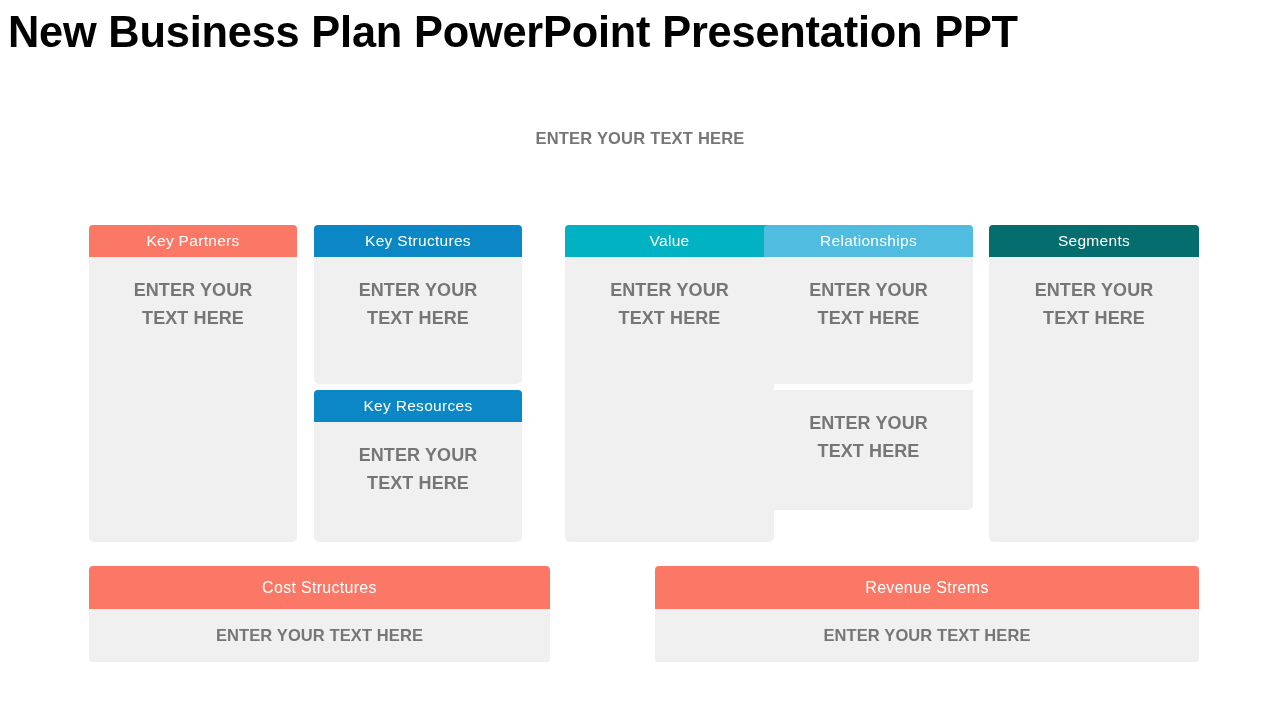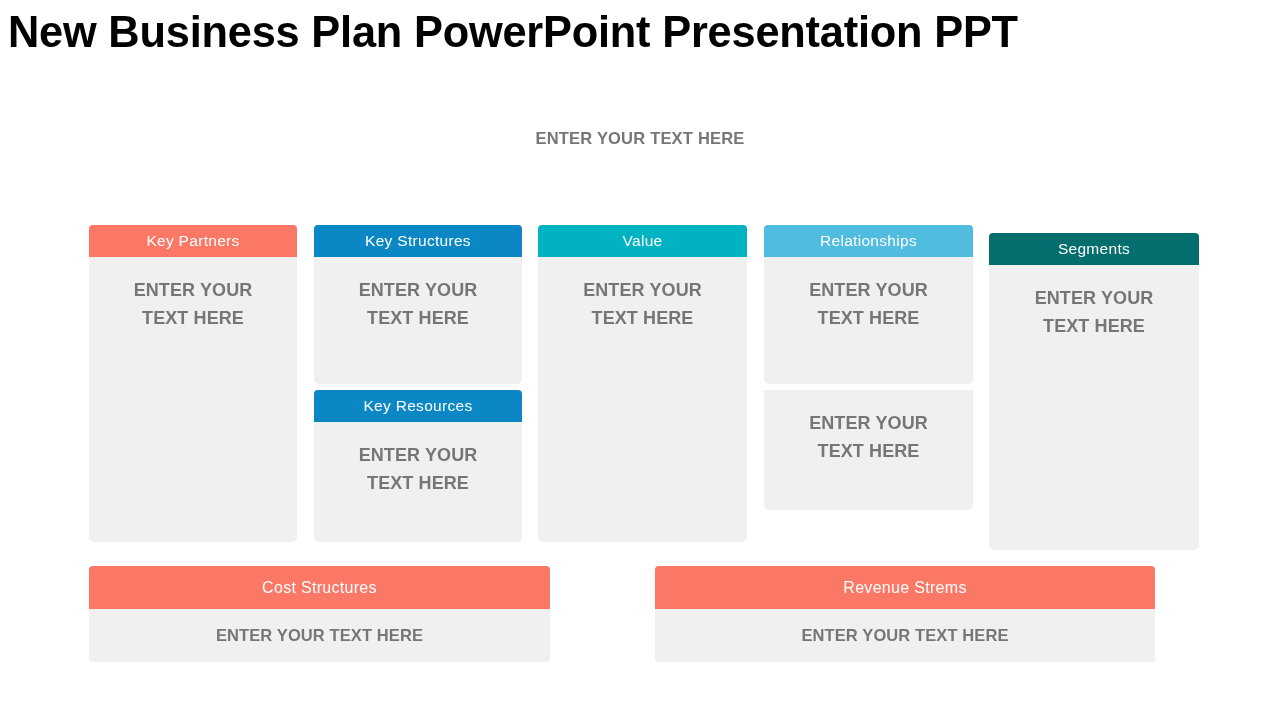--- a/index.html
+++ b/index.html
@@ -56,23 +56,23 @@
   }
   .col {
     position: absolute;
     top: 0;
     height: 100%;
     display: flex;
     flex-direction: column;
   }
   .col-1 { left: 0px;   width: 208px; }
   .col-2 { left: 225px; width: 208px; }
-  .col-3 { left: 449px; width: 209px; }
+  .col-3 { left: 476px; width: 209px; }
   .col-4 { left: 675px; width: 209px; }
-  .col-5 { left: 900px; width: 210px; margin-top: 8px; }
+  .col-5 { left: 900px; width: 210px; }
 
   .block { display: flex; flex-direction: column; }
   .block.tall { flex: 1 1 auto; border-radius: 22px; }
 
   .hdr {
     height: 32px;
     line-height: 32px;
     text-align: center;
     color: #ffffff;
     font-size: 15.5px;
@@ -104,21 +104,21 @@
   .spacer { height: 6px; }
   .body.lower { height: 120px; }
 
   
   .bottom {
     position: absolute;
     top: 566px;
     height: 96px;
   }
   .bottom-left  { left: 89px;  width: 461px; }
-  .bottom-right { left: 655px; width: 500px; }
+  .bottom-right { left: 655px; width: 544px; }
 
   .bottom .hdr {
     height: 43px;
     line-height: 43px;
     font-size: 16px;
   }
   .bottom .body {
     height: 53px;
     padding-top: 0;
     line-height: 53px;

